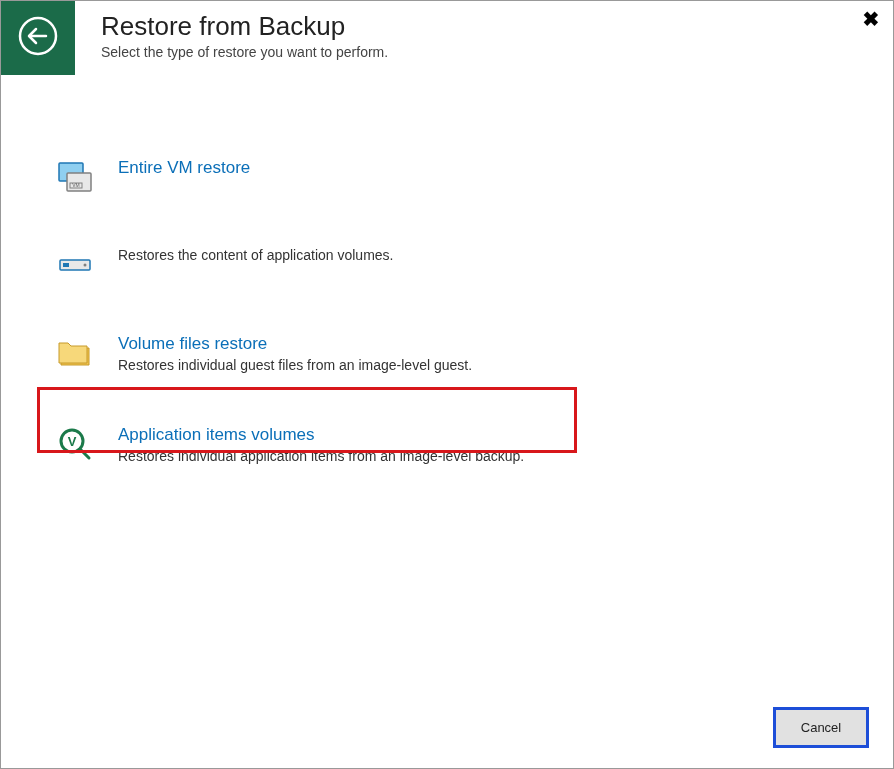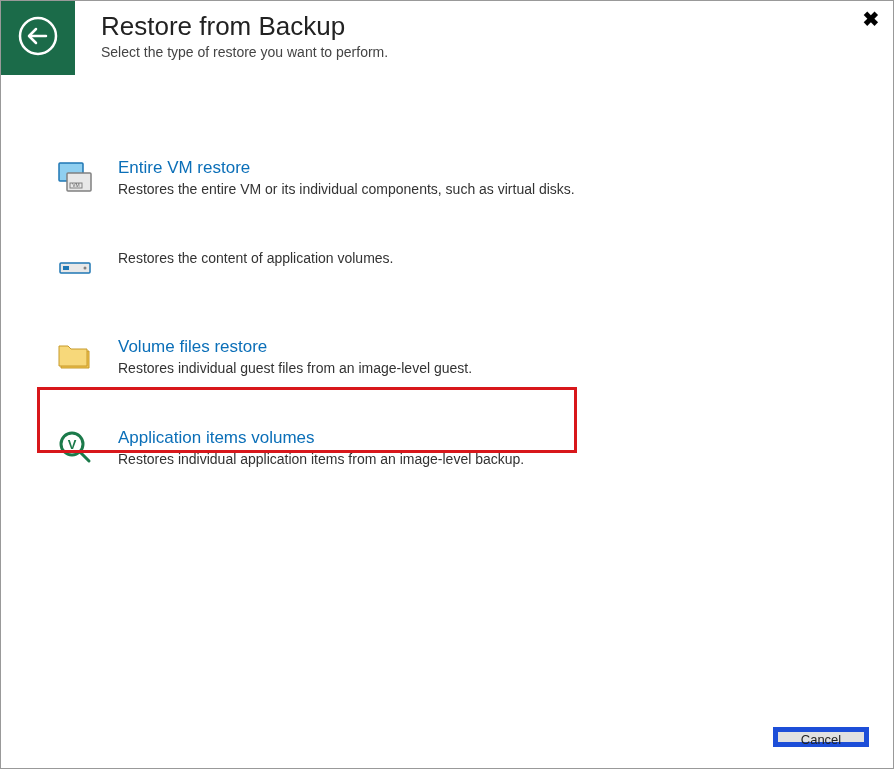--- a/index.html
+++ b/index.html
@@ -98,23 +98,23 @@
     position: absolute;
     border: 3px solid #d8171b;
     pointer-events: none;
   }
   .footer {
     position: absolute;
     right: 24px; bottom: 20px;
   }
   .cancel-btn {
     min-width: 96px;
-    height: 20px;
+    height: 41px;
     background: #e1e1e1;
-    border: 5px solid #1d4ed8;
+    border: 3px solid #1d4ed8;
     font-size: 13px;
     color: #222;
     cursor: pointer;
     padding: 0 0;
   }
 </style>
 </head>
 <body>
 
 <div class="window">
@@ -144,21 +144,20 @@
       <span class="icon">
         <svg viewBox="0 0 36 36">
           <rect x="2" y="4" width="24" height="18" rx="1" fill="#8fcff0" stroke="#1f77b4" stroke-width="1.5"></rect>
           <rect x="10" y="14" width="24" height="18" rx="1" fill="#e8e8e8" stroke="#808080" stroke-width="1.5"></rect>
           <rect x="13" y="24" width="12" height="5" fill="none" stroke="#808080" stroke-width="1"></rect>
           <text x="19" y="28" font-size="5" text-anchor="middle" fill="#606060" font-family="sans-serif">VM</text>
         </svg>
       </span>
       <div class="texts">
         <div class="opt-title">Entire VM restore</div>
-        <div class="opt-desc">Restores the entire VM or its individual components, such as virtual disks.</div>
       </div>
     </div>
 
     <div class="option">
       <span class="icon">
         <svg viewBox="0 0 36 36">
           <rect x="3" y="13" width="30" height="10" rx="1" fill="#e8e8e8" stroke="#1f77b4" stroke-width="1.5"></rect>
           <rect x="6" y="16" width="6" height="4" fill="#1f77b4"></rect>
           <circle cx="28" cy="18" r="1.5" fill="#808080"></circle>
         </svg>

